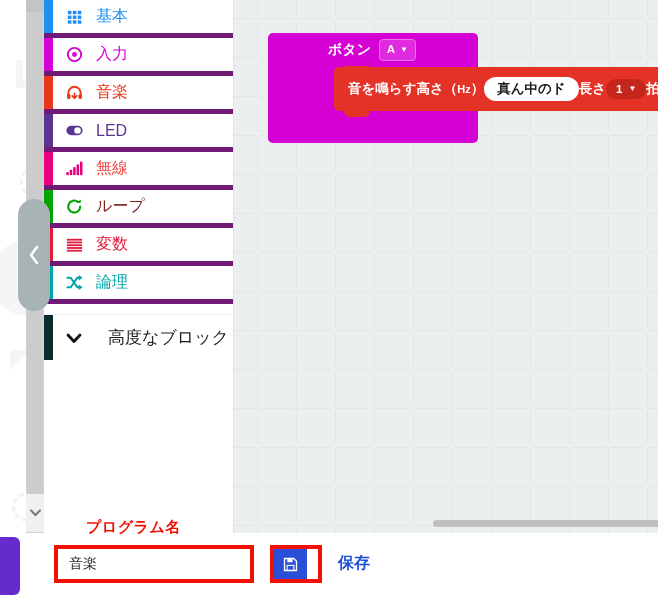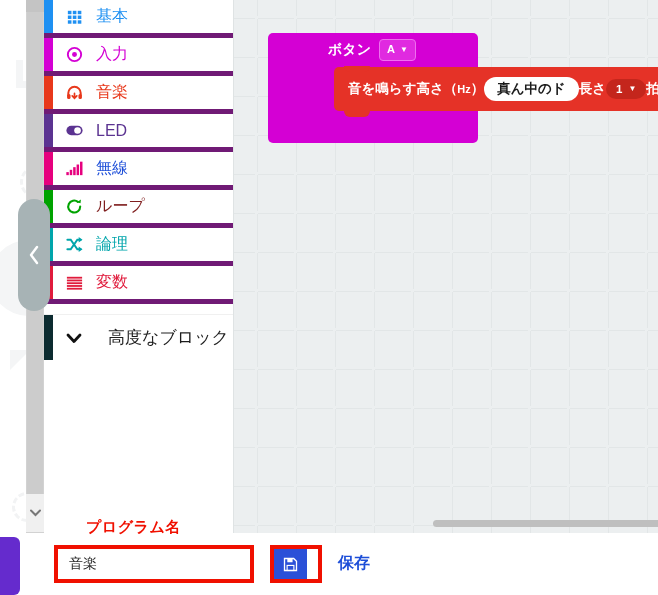--- a/index.html
+++ b/index.html
@@ -315,56 +315,56 @@
         <span class="cat-stripe" style="background:#e6007e"></span>
         <span class="cat-icon">
           <svg width="19" height="19" viewBox="0 0 20 20">
             <rect x="1.4" y="13.8" width="2.6" height="3.2" fill="#e6007e"></rect>
             <rect x="5" y="11.4" width="2.6" height="5.6" fill="#e6007e"></rect>
             <rect x="8.6" y="8.6" width="2.6" height="8.4" fill="#e6007e"></rect>
             <rect x="12.200000000000001" y="5.800000000000001" width="2.6" height="11.2" fill="#e6007e"></rect>
             <rect x="15.8" y="2.8000000000000007" width="2.6" height="14.2" fill="#e6007e"></rect>
           </svg>
         </span>
-        <span class="cat-label" style="color:#1d4ed8">無線</span>
+        <span class="cat-label" style="color:#ef4444">無線</span>
       </div>
       <div class="cat-row">
         <span class="cat-stripe" style="background:#00a300"></span>
         <span class="cat-icon">
           <svg width="19" height="19" viewBox="0 0 20 20">
             <path d="M16 10 A6.3 6.3 0 1 1 13.6 5.1" fill="none" stroke="#00a300" stroke-width="2.2" stroke-linecap="round"></path>
             <path d="M16.8 2.6 L16.3 6.6 L12.4 5.6 Z" fill="#00a300"></path>
           </svg>
         </span>
         <span class="cat-label" style="color:#7f1d1d">ループ</span>
-      </div>
-      <div class="cat-row">
-        <span class="cat-stripe" style="background:#00a5ab"></span>
-        <span class="cat-icon">
-          <svg width="19" height="19" viewBox="0 0 20 20">
-            <path d="M2.5 5 H6 L13 15 H16.5" fill="none" stroke="#00a5ab" stroke-width="2.1" stroke-linecap="round"></path>
-            <path d="M2.5 15 H6 L13 5 H16.5" fill="none" stroke="#00a5ab" stroke-width="2.1" stroke-linecap="round"></path>
-            <path d="M14.4 2.2 L18.4 5 L14.4 7.8 Z" fill="#00a5ab"></path>
-            <path d="M14.4 12.2 L18.4 15 L14.4 17.8 Z" fill="#00a5ab"></path>
-          </svg>
-        </span>
-        <span class="cat-label" style="color:#00a5ab">論理</span>
       </div>
       <div class="cat-row">
         <span class="cat-stripe" style="background:#e01b3c"></span>
         <span class="cat-icon">
           <svg width="19" height="19" viewBox="0 0 20 20">
             <rect x="2" y="4" width="16" height="1.9" fill="#e01b3c"></rect>
             <rect x="2" y="6.9" width="16" height="1.9" fill="#e01b3c"></rect>
             <rect x="2" y="9.8" width="16" height="1.9" fill="#e01b3c"></rect>
             <rect x="2" y="12.7" width="16" height="1.9" fill="#e01b3c"></rect>
             <rect x="2" y="15.6" width="16" height="1.9" fill="#e01b3c"></rect>
           </svg>
         </span>
         <span class="cat-label" style="color:#e01b3c">変数</span>
+      </div>
+      <div class="cat-row">
+        <span class="cat-stripe" style="background:#00a5ab"></span>
+        <span class="cat-icon">
+          <svg width="19" height="19" viewBox="0 0 20 20">
+            <path d="M2.5 5 H6 L13 15 H16.5" fill="none" stroke="#00a5ab" stroke-width="2.1" stroke-linecap="round"></path>
+            <path d="M2.5 15 H6 L13 5 H16.5" fill="none" stroke="#00a5ab" stroke-width="2.1" stroke-linecap="round"></path>
+            <path d="M14.4 2.2 L18.4 5 L14.4 7.8 Z" fill="#00a5ab"></path>
+            <path d="M14.4 12.2 L18.4 15 L14.4 17.8 Z" fill="#00a5ab"></path>
+          </svg>
+        </span>
+        <span class="cat-label" style="color:#00a5ab">論理</span>
       </div>
       <div class="cat-sep"></div>
       <div class="adv-row">
         <span class="adv-stripe"></span>
         <span class="cat-icon">
           <svg width="20" height="14" viewBox="0 0 20 14">
             <path d="M4 4 L10 10.5 L16 4" stroke="#111111" stroke-width="2.8" fill="none" stroke-linecap="round" stroke-linejoin="round"></path>
           </svg>
         </span>
         <span class="adv-label">高度なブロック</span>

